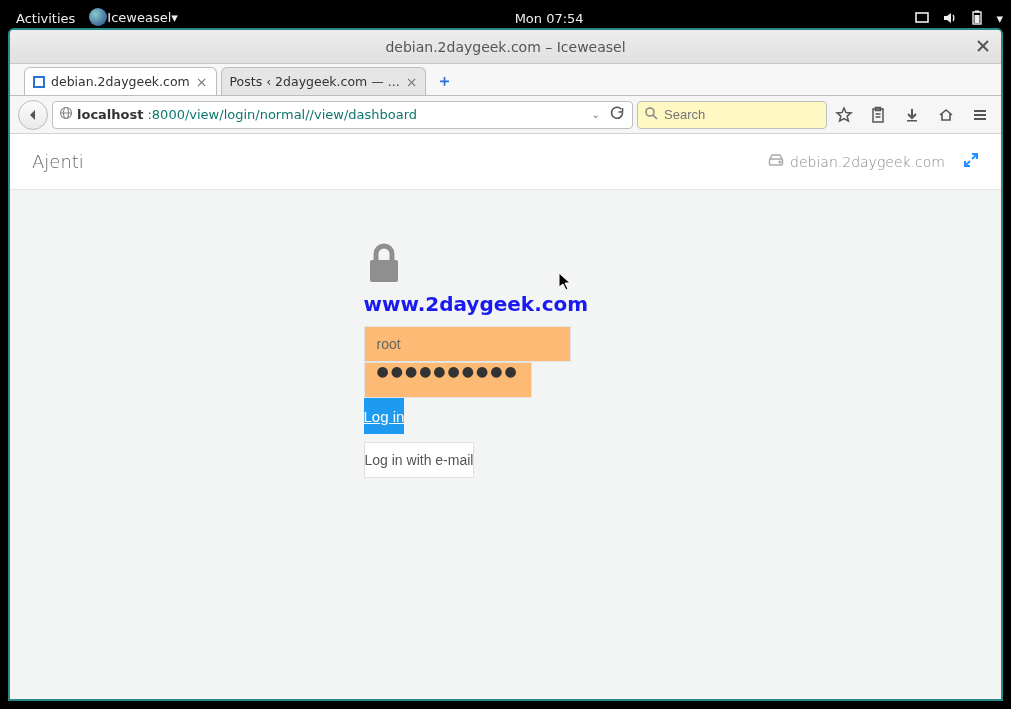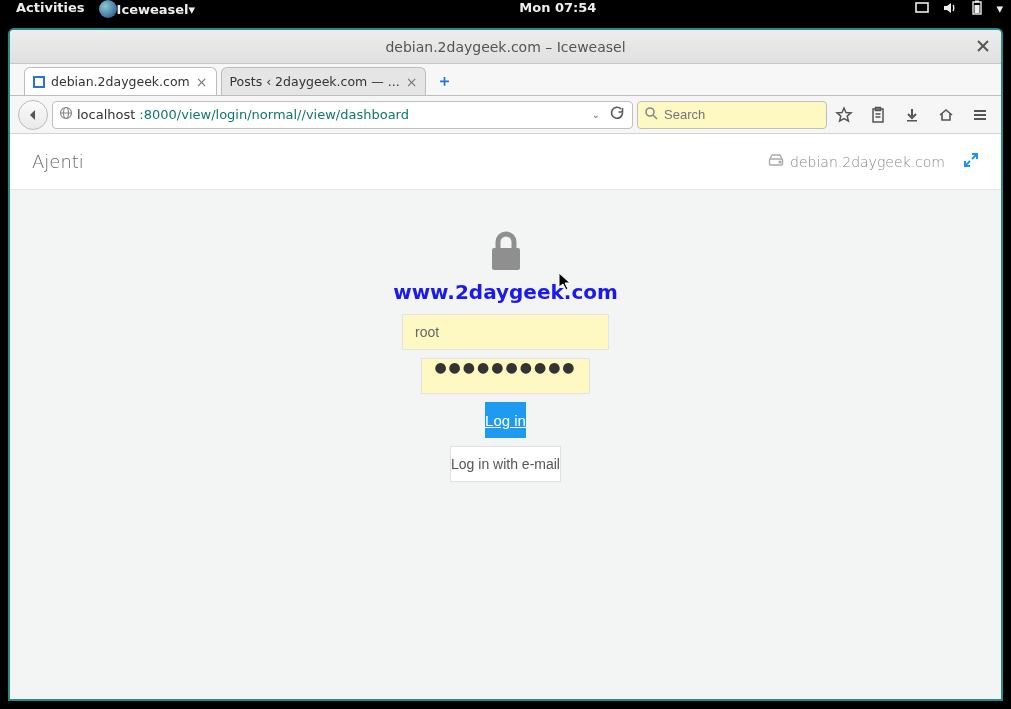--- a/index.html
+++ b/index.html
@@ -11,23 +11,23 @@
     overflow: hidden;
     position: relative;
   }
 
   
   .gnome-bar {
     height: 26px;
     background: #000;
     color: #eee;
     display: flex;
-    align-items: flex-start;
+    align-items: flex-end;
     font-size: 13px;
-    font-weight: bold;
+    font-weight: normal;
     padding: 0 8px;
   }
   .gnome-bar .activities { padding: 0 8px; }
   .gnome-bar .app-switch { display: flex; align-items: center; padding: 0 6px; }
   .gnome-bar .clock { flex: 1; text-align: center; }
   .gnome-bar .tray { display: flex; align-items: center; gap: 12px; }
   .gnome-bar .globe {
     width: 18px; height: 18px; border-radius: 50%;
     background: radial-gradient(circle at 35% 35%, #8cc, #248);
     display: inline-block;
@@ -121,21 +121,21 @@
     flex: 1;
     height: 28px;
     border: 1px solid #bfbfbf;
     border-radius: 4px;
     background: #fff;
     display:flex; align-items:center;
     padding: 0 4px 0 6px;
     font-size: 13px;
     gap: 4px;
   }
-  .url-bar .url-host { color:#333; }
+  .url-bar .url-host { color:#333;font-weight:bold; }
   .url-bar .url-path { color:#0f766e; }
   .url-bar .reload { width:22px; text-align:center; color:#555; }
   .url-bar .dropdown { color:#777; font-size:10px; padding:0 2px;}
   .search-bar {
     width: 190px; height: 28px;
     border: 1px solid #bfbfbf;
     border-radius: 4px;
     background:#fef9c3;
     display:flex; align-items:center;
     padding:0 6px; gap:6px;
@@ -160,40 +160,39 @@
     color:#666;
     font-size: 18px;
     font-weight: 300;
     justify-content: space-between;
   }
   .panel-header .right { display:flex; align-items:center; gap:18px; font-size:14px; color:#888;}
   .panel-header .hostblock { display:flex; align-items:center; gap:6px; }
   .panel-header .expand-ic { color:#1e90ff; }
 
   .login-area {
-    position:absolute; left:50%; top:96px; transform:translateX(-50%);
+    position:absolute; left:50%; top:108px; transform:translateX(-50%);
     width: 284px;
-    display:flex; flex-direction:column; align-items:center;
+    display:flex; flex-direction:column; align-items:flex-start;
   }
   .lock-wrap { display:flex; justify-content:center; margin-bottom:2px; }
   .watermark {
     text-align:center;
     color:#1a1af0;
     font-weight:bold;
     font-size:20px;
     margin-bottom:10px;
   }
   .tinput {
     height:36px;
     border:1px solid #e4e4e4;
-    background:#fef9c3;
+    background:#fdba74;
     padding:0 12px;
     font-size:14px;
     color:#666;
-    margin-bottom:8px;
     outline:none;
   }
   .pw-dots {
     letter-spacing: 2px;
     font-size: 14px;
     color:#333;
   }
   .btn-primary {
     height:36px;
     background:#1e9bf0;

